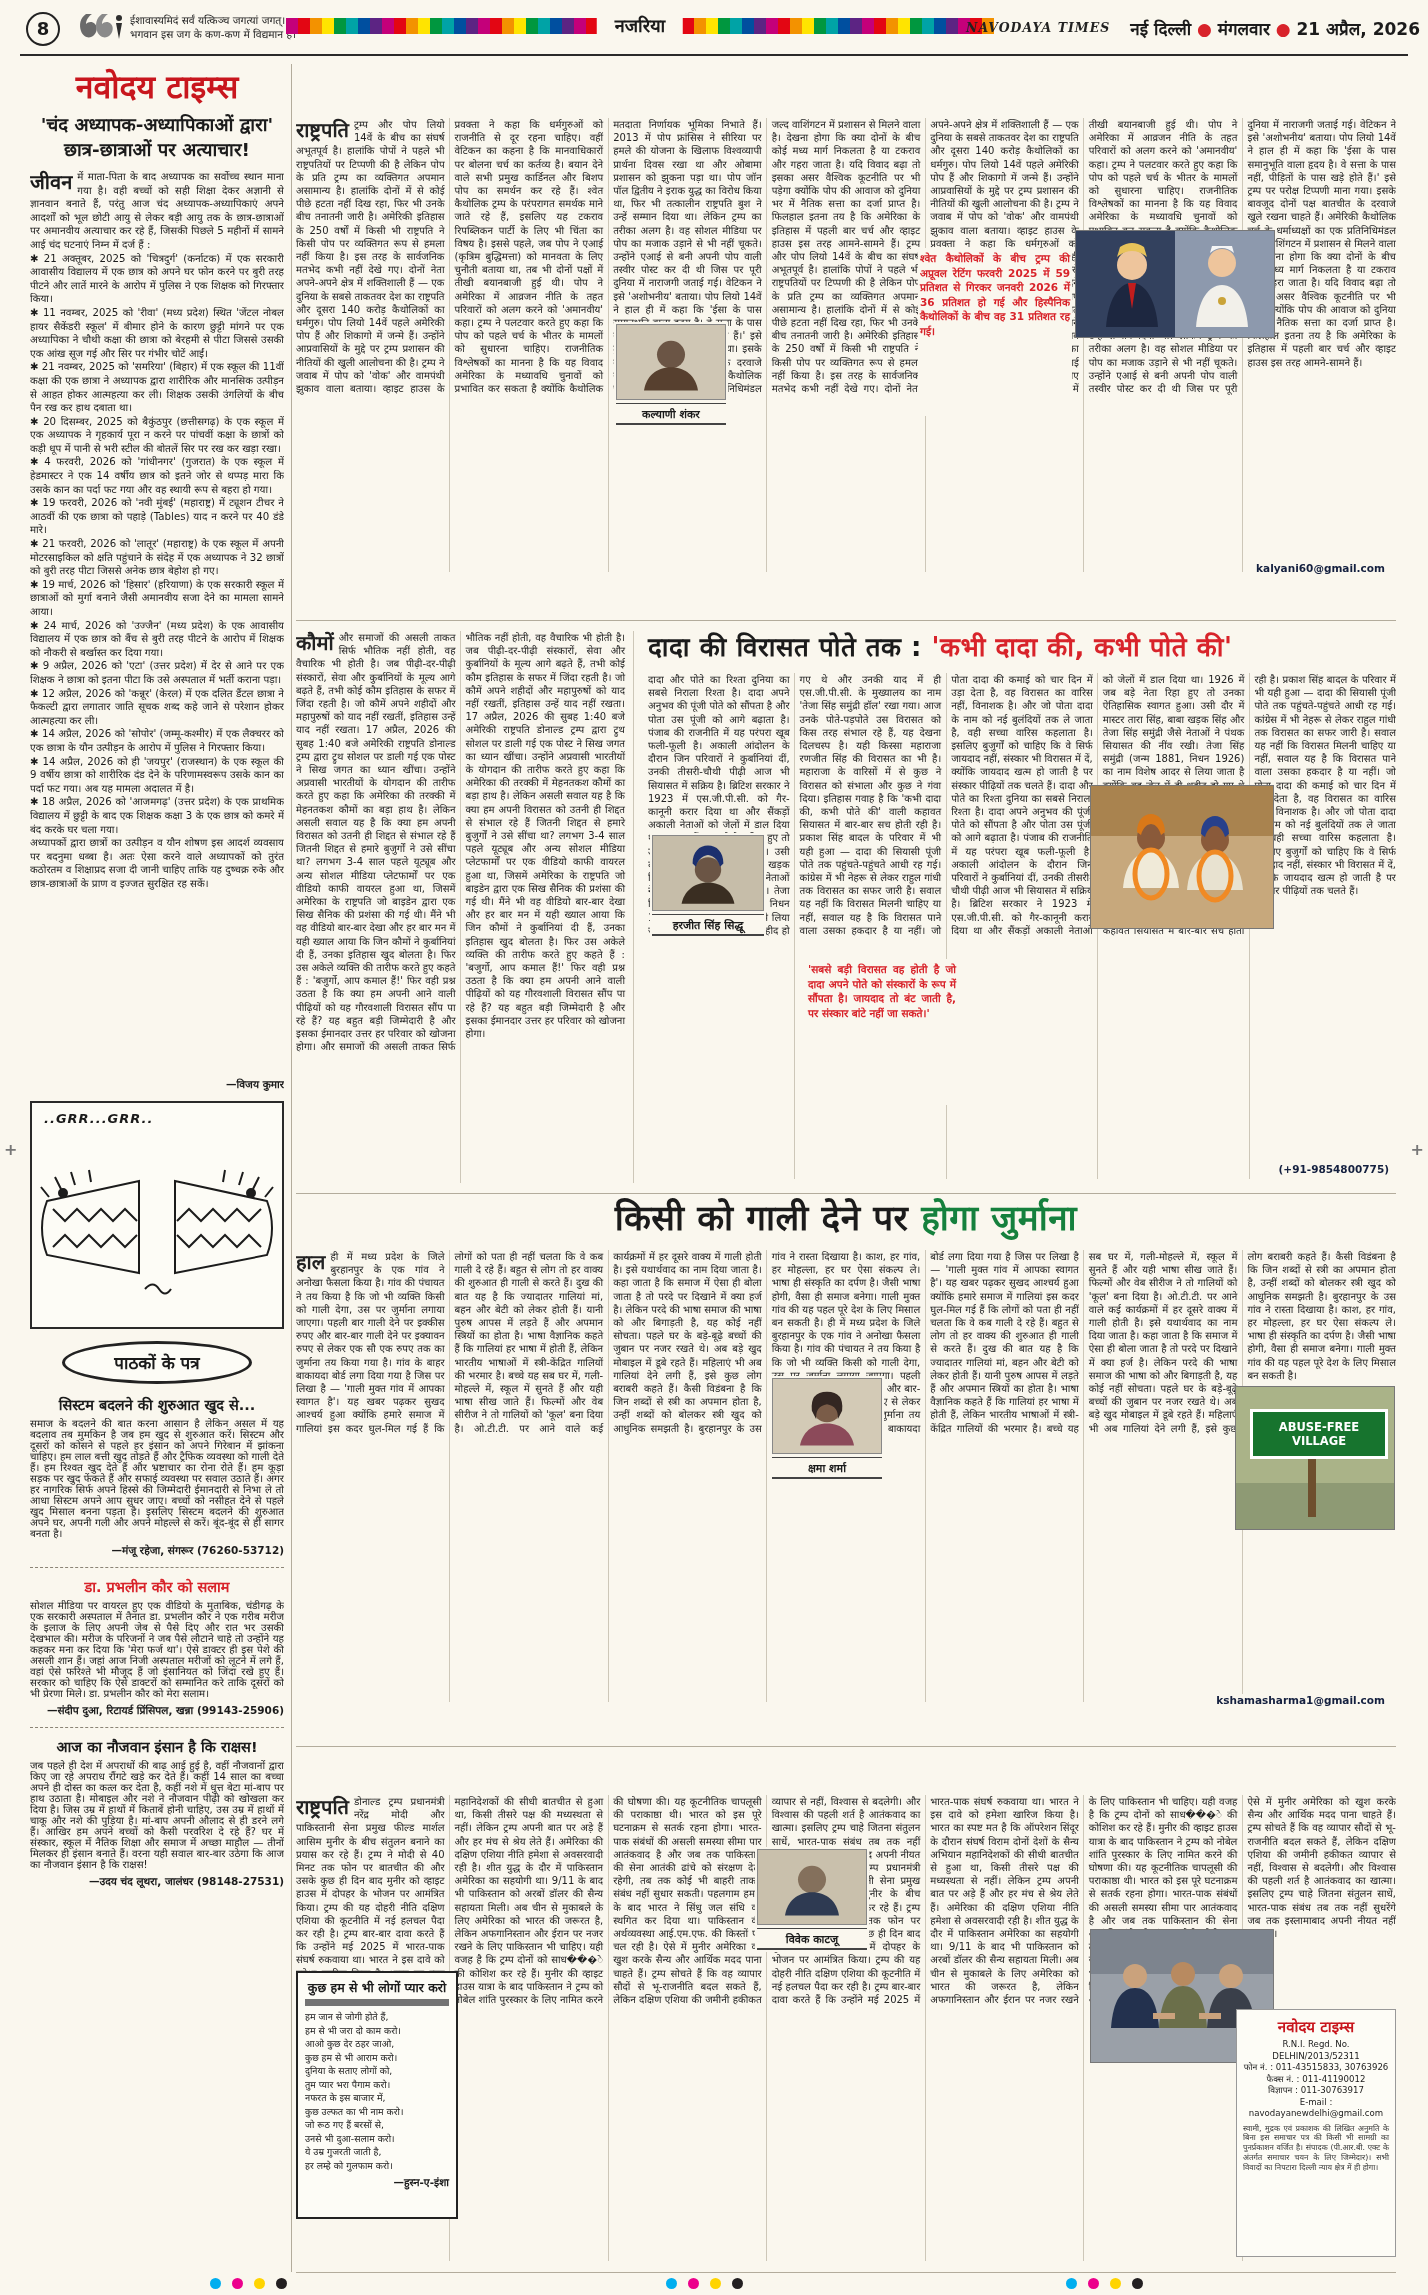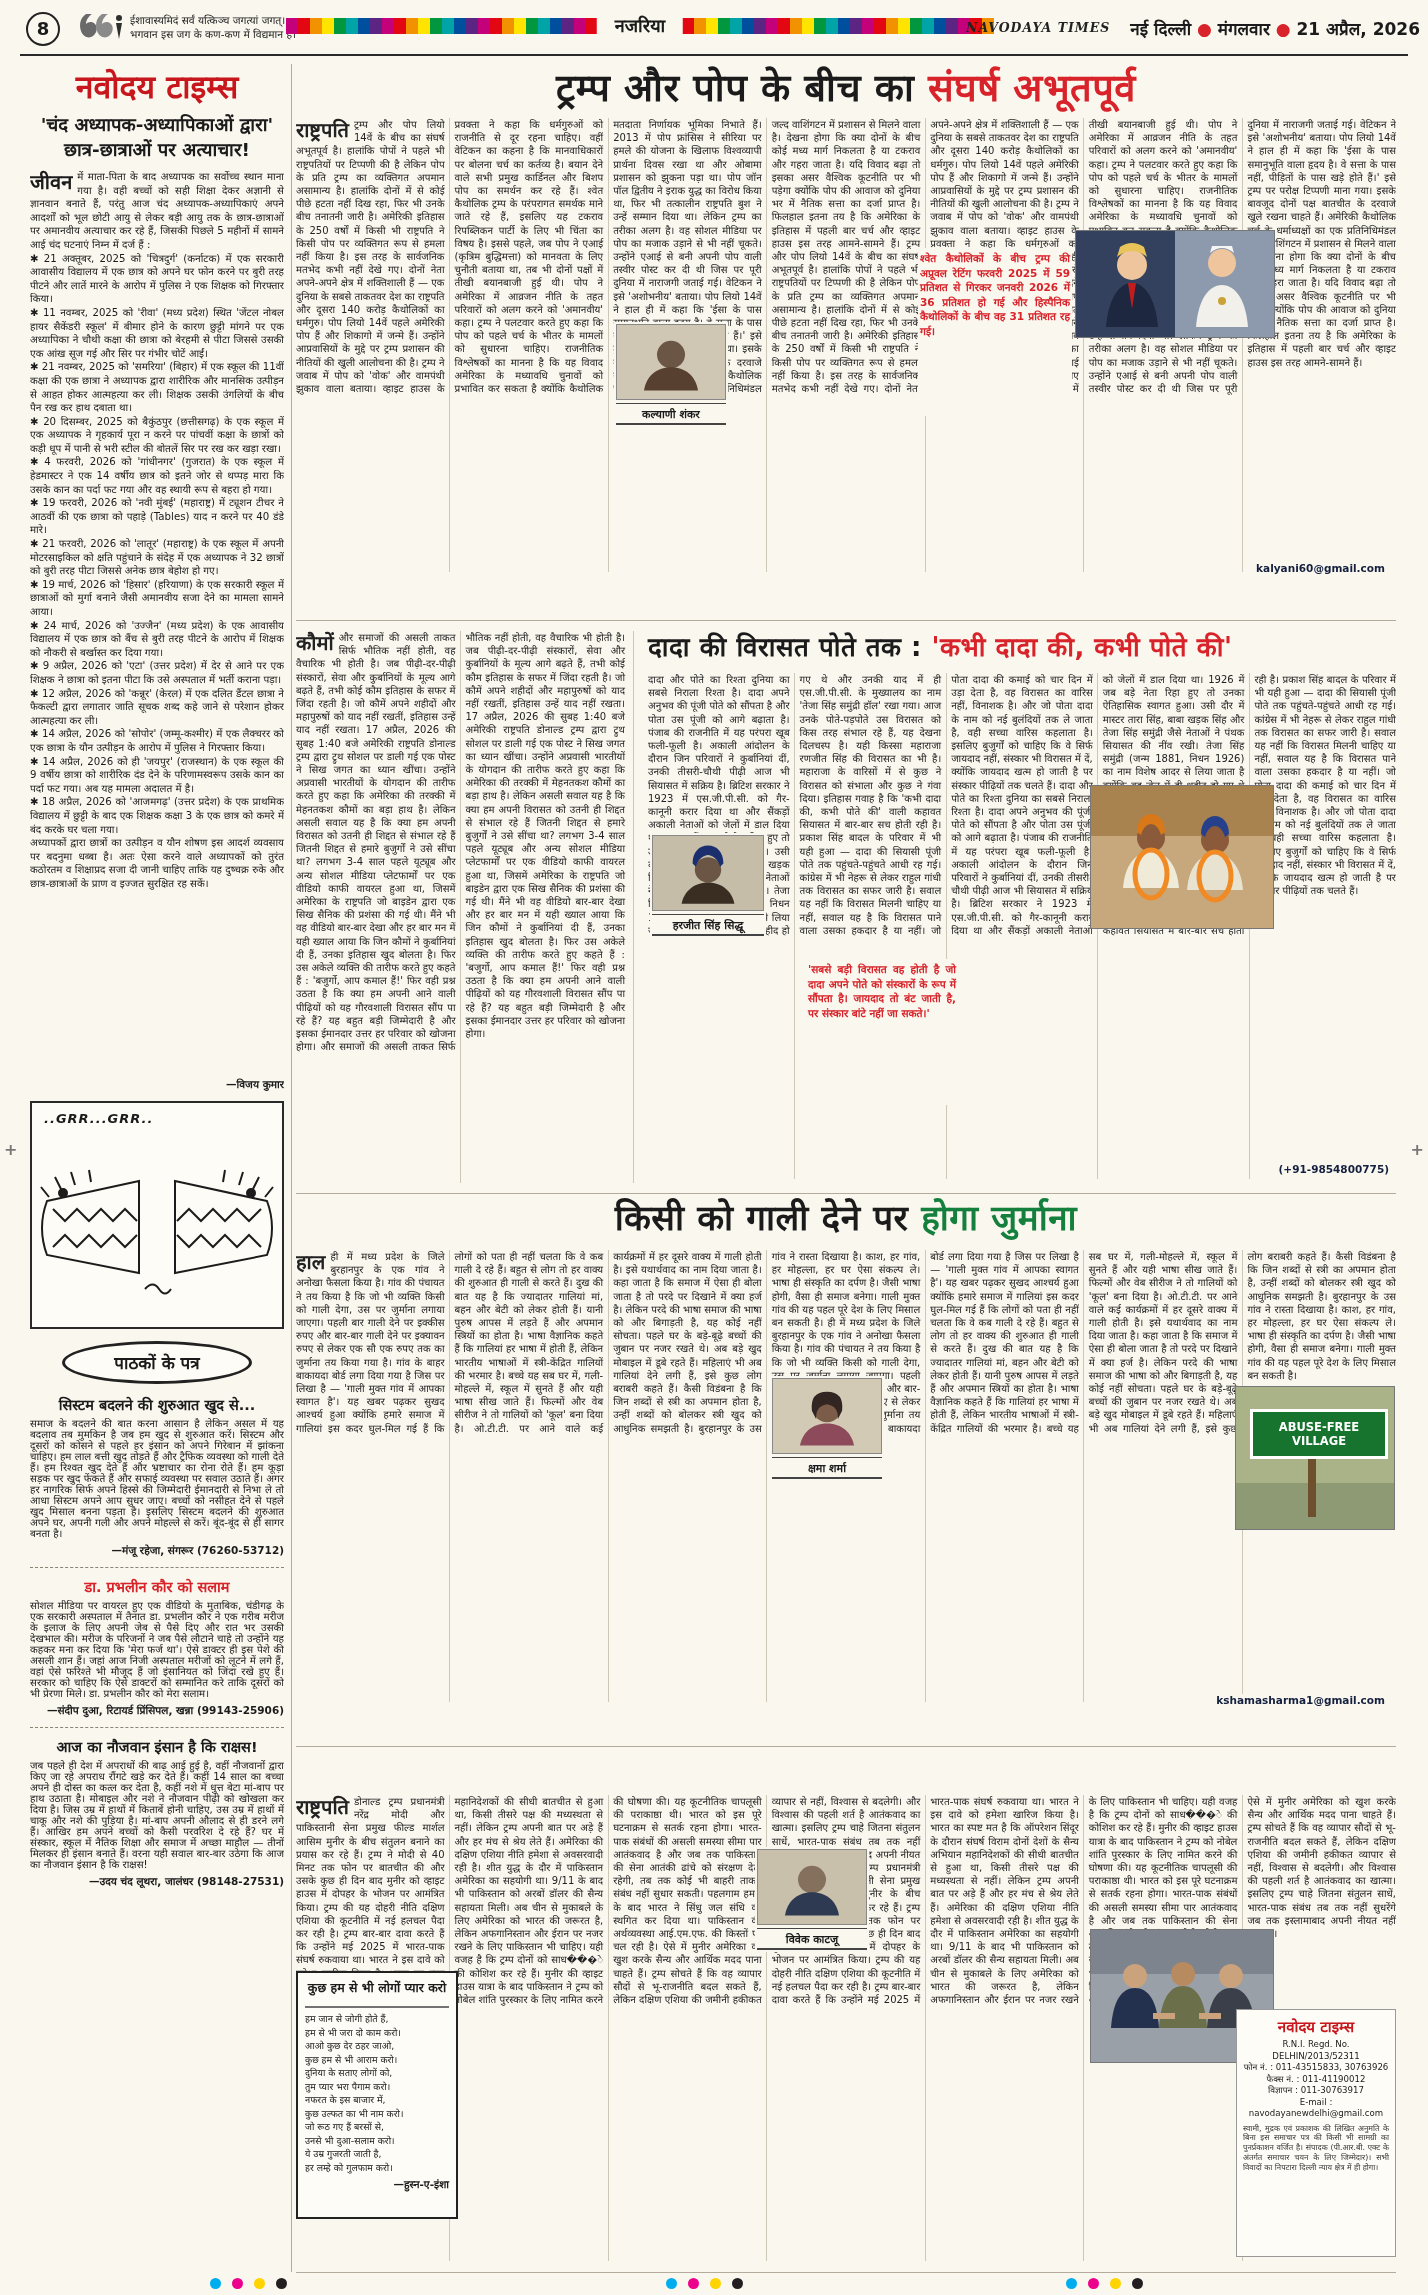--- a/index.html
+++ b/index.html
@@ -42,21 +42,21 @@
            font-weight:700;font-size:18px;line-height:30px;text-align:center;}
   .motto{position:absolute;left:130px;top:13px;font-size:10.5px;line-height:14px;color:#222;}
   .papen{position:absolute;left:966px;top:20px;font-family:"DejaVu Serif",serif;font-style:italic;font-weight:700;
          font-size:12.5px;color:#222;letter-spacing:1px;}
   .dateline{position:absolute;right:8px;top:17px;font-weight:700;font-size:17px;}
   .hrule{position:absolute;left:20px;right:20px;top:54px;height:2px;background:#2a2a2a;}
   .vdiv{position:absolute;left:291px;top:64px;width:1px;height:2208px;background:#b3ac9c;}
   .dot{position:absolute;width:11px;height:11px;border-radius:50%;bottom:6px;}
   .cropmark{position:absolute;color:#777;font-size:16px;font-weight:700;}
   .poembox{position:absolute;border:2.5px solid #222;background:#fdfcf6;padding:6px 7px;box-sizing:border-box;}
-  .poemh{font-weight:700;font-size:12.5px;text-align:center;border-bottom:2px solid #737373;padding-bottom:10px;margin-bottom:4px;}
+  .poemh{font-weight:700;font-size:12.5px;text-align:center;border-bottom:7px solid #737373;padding-bottom:3px;margin-bottom:4px;}
   .poemb{font-size:9.3px;line-height:13.5px;}
   .imprint{position:absolute;border:1px solid #999;background:#fdfcf6;padding:6px 6px;box-sizing:border-box;text-align:center;}
   .imprint .t{color:#c8161d;font-weight:700;font-size:15px;margin-bottom:3px;}
   .imprint .l{font-size:8.6px;line-height:11.5px;}
   .imprint .legal{font-size:7.8px;line-height:9.8px;text-align:justify;margin-top:4px;color:#333;}
   .signboard{position:absolute;left:14px;top:22px;width:124px;background:#17742e;border:3px solid #fff;
              color:#fff;font-weight:700;font-size:11.5px;line-height:14px;text-align:center;padding:8px 4px;}
 </style>
 </head>
 <body>
@@ -154,23 +154,20 @@
     <div class="lsep"></div>
 
     <div>
       <div class="lhead">आज का नौजवान इंसान है कि राक्षस!</div>
       <div class="lbody">जब पहले ही देश में अपराधों की बाढ़ आई हुई है, वहीं नौजवानों द्वारा किए जा रहे अपराध रौंगटे खड़े कर देते हैं। कहीं 14 साल का बच्चा अपने ही दोस्त का कत्ल कर देता है, कहीं नशे में धुत्त बेटा मां-बाप पर हाथ उठाता है। मोबाइल और नशे ने नौजवान पीढ़ी को खोखला कर दिया है। जिस उम्र में हाथों में किताबें होनी चाहिए, उस उम्र में हाथों में चाकू और नशे की पुड़िया है। मां-बाप अपनी औलाद से ही डरने लगे हैं। आखिर हम अपने बच्चों को कैसी परवरिश दे रहे हैं? घर में संस्कार, स्कूल में नैतिक शिक्षा और समाज में अच्छा माहौल — तीनों मिलकर ही इंसान बनाते हैं। वरना यही सवाल बार-बार उठेगा कि आज का नौजवान इंसान है कि राक्षस!</div>
       <div class="sig">—उदय चंद लूथरा, जालंधर (98148-27531)</div>
     </div>
   </div>
 
   <div class="band" style="top:64px;height:556px;">
-    <div class="bandhead" style="font-size:38px;line-height:48px;">
-      <span>ट्रम्प और पोप के बीच का </span><span class="red">संघर्ष अभूतपूर्व</span>
-    </div>
     <div class="bT c7 abs" style="left:0;top:54px;width:1100px;height:454px;">
       <span class="lead">राष्ट्रपति</span><span>ट्रम्प और पोप लियो 14वें के बीच का संघर्ष अभूतपूर्व है। हालांकि पोपों ने पहले भी राष्ट्रपतियों पर टिप्पणी की है लेकिन पोप के प्रति ट्रम्प का व्यक्तिगत अपमान असामान्य है। हालांकि दोनों में से कोई पीछे हटता नहीं दिख रहा, फिर भी उनके बीच तनातनी जारी है। अमेरिकी इतिहास के 250 वर्षों में किसी भी राष्ट्रपति ने किसी पोप पर व्यक्तिगत रूप से हमला नहीं किया है। इस तरह के सार्वजनिक मतभेद कभी नहीं देखे गए। दोनों नेता अपने-अपने क्षेत्र में शक्तिशाली हैं — एक दुनिया के सबसे ताकतवर देश का राष्ट्रपति और दूसरा 140 करोड़ कैथोलिकों का धर्मगुरु। पोप लियो 14वें पहले अमेरिकी पोप हैं और शिकागो में जन्मे हैं। उन्होंने आप्रवासियों के मुद्दे पर ट्रम्प प्रशासन की नीतियों की खुली आलोचना की है। ट्रम्प ने जवाब में पोप को 'वोक' और वामपंथी झुकाव वाला बताया। व्हाइट हाउस के प्रवक्ता ने कहा कि धर्मगुरुओं को राजनीति से दूर रहना चाहिए। वहीं वेटिकन का कहना है कि मानवाधिकारों पर बोलना चर्च का कर्तव्य है। बयान देने वाले सभी प्रमुख कार्डिनल और बिशप पोप का समर्थन कर रहे हैं। श्वेत कैथोलिक ट्रम्प के परंपरागत समर्थक माने जाते रहे हैं, इसलिए यह टकराव रिपब्लिकन पार्टी के लिए भी चिंता का विषय है। इससे पहले, जब पोप ने एआई (कृत्रिम बुद्धिमत्ता) को मानवता के लिए चुनौती बताया था, तब भी दोनों पक्षों में तीखी बयानबाजी हुई थी। पोप ने अमेरिका में आव्रजन नीति के तहत परिवारों को अलग करने को 'अमानवीय' कहा। ट्रम्प ने पलटवार करते हुए कहा कि पोप को पहले चर्च के भीतर के मामलों को सुधारना चाहिए। राजनीतिक विश्लेषकों का मानना है कि यह विवाद अमेरिका के मध्यावधि चुनावों को प्रभावित कर सकता है क्योंकि कैथोलिक मतदाता निर्णायक भूमिका निभाते हैं। 2013 में पोप फ्रांसिस ने सीरिया पर हमले की योजना के खिलाफ विश्वव्यापी प्रार्थना दिवस रखा था और ओबामा प्रशासन को झुकना पड़ा था। पोप जॉन पॉल द्वितीय ने इराक युद्ध का विरोध किया था, फिर भी तत्कालीन राष्ट्रपति बुश ने उन्हें सम्मान दिया था। लेकिन ट्रम्प का तरीका अलग है। वह सोशल मीडिया पर पोप का मजाक उड़ाने से भी नहीं चूकते। उन्होंने एआई से बनी अपनी पोप वाली तस्वीर पोस्ट कर दी थी जिस पर पूरी दुनिया में नाराजगी जताई गई। वेटिकन ने इसे 'अशोभनीय' बताया। पोप लियो 14वें ने हाल ही में कहा कि 'ईसा के पास समानुभूति वाला हृदय है। वे सत्ता के पास नहीं, पीड़ितों के पास खड़े होते हैं।' इसे ट्रम्प पर परोक्ष टिप्पणी माना गया। इसके बावजूद दोनों पक्ष बातचीत के दरवाजे खुले रखना चाहते हैं। अमेरिकी कैथोलिक चर्च के धर्माध्यक्षों का एक प्रतिनिधिमंडल जल्द वाशिंगटन में प्रशासन से मिलने वाला है। देखना होगा कि क्या दोनों के बीच कोई मध्य मार्ग निकलता है या टकराव और गहरा जाता है। यदि विवाद बढ़ा तो इसका असर वैश्विक कूटनीति पर भी पड़ेगा क्योंकि पोप की आवाज को दुनिया भर में नैतिक सत्ता का दर्जा प्राप्त है। फिलहाल इतना तय है कि अमेरिका के इतिहास में पहली बार चर्च और व्हाइट हाउस इस तरह आमने-सामने हैं। ट्रम्प और पोप लियो 14वें के बीच का संघर्ष अभूतपूर्व है। हालांकि पोपों ने पहले भी राष्ट्रपतियों पर टिप्पणी की है लेकिन पोप के प्रति ट्रम्प का व्यक्तिगत अपमान असामान्य है। हालांकि दोनों में से कोई पीछे हटता नहीं दिख रहा, फिर भी उनके बीच तनातनी जारी है। अमेरिकी इतिहास के 250 वर्षों में किसी भी राष्ट्रपति ने किसी पोप पर व्यक्तिगत रूप से हमला नहीं किया है। इस तरह के सार्वजनिक मतभेद कभी नहीं देखे गए। दोनों नेता अपने-अपने क्षेत्र में शक्तिशाली हैं — एक दुनिया के सबसे ताकतवर देश का राष्ट्रपति और दूसरा 140 करोड़ कैथोलिकों का धर्मगुरु। पोप लियो 14वें पहले अमेरिकी पोप हैं और शिकागो में जन्मे हैं। उन्होंने आप्रवासियों के मुद्दे पर ट्रम्प प्रशासन की नीतियों की खुली आलोचना की है। ट्रम्प ने जवाब में पोप को 'वोक' और वामपंथी झुकाव वाला बताया। व्हाइट हाउस के प्रवक्ता ने कहा कि धर्मगुरुओं को राजनीति से दूर रहना चाहिए। वहीं वेटिकन का कहना है कि मानवाधिकारों पर बोलना चर्च का कर्तव्य है। बयान देने वाले सभी प्रमुख कार्डिनल और बिशप पोप का समर्थन कर रहे हैं। श्वेत कैथोलिक ट्रम्प के परंपरागत समर्थक माने जाते रहे हैं, इसलिए यह टकराव रिपब्लिकन पार्टी के लिए भी चिंता का विषय है। इससे पहले, जब पोप ने एआई (कृत्रिम बुद्धिमत्ता) को मानवता के लिए चुनौती बताया था, तब भी दोनों पक्षों में तीखी बयानबाजी हुई थी। पोप ने अमेरिका में आव्रजन नीति के तहत परिवारों को अलग करने को 'अमानवीय' कहा। ट्रम्प ने पलटवार करते हुए कहा कि पोप को पहले चर्च के भीतर के मामलों को सुधारना चाहिए। राजनीतिक विश्लेषकों का मानना है कि यह विवाद अमेरिका के मध्यावधि चुनावों को प्रभावित कर सकता है क्योंकि कैथोलिक मतदाता निर्णायक भूमिका निभाते हैं। 2013 में पोप फ्रांसिस ने सीरिया पर हमले की योजना के खिलाफ विश्वव्यापी प्रार्थना दिवस रखा था और ओबामा प्रशासन को झुकना पड़ा था। पोप जॉन पॉल द्वितीय ने इराक युद्ध का विरोध किया था, फिर भी तत्कालीन राष्ट्रपति बुश ने उन्हें सम्मान दिया था। लेकिन ट्रम्प का तरीका अलग है। वह सोशल मीडिया पर पोप का मजाक उड़ाने से भी नहीं चूकते। उन्होंने एआई से बनी अपनी पोप वाली तस्वीर पोस्ट कर दी थी जिस पर पूरी दुनिया में नाराजगी जताई गई। वेटिकन ने इसे 'अशोभनीय' बताया। पोप लियो 14वें ने हाल ही में कहा कि 'ईसा के पास समानुभूति वाला हृदय है। वे सत्ता के पास नहीं, पीड़ितों के पास खड़े होते हैं।' इसे ट्रम्प पर परोक्ष टिप्पणी माना गया। इसके बावजूद दोनों पक्ष बातचीत के दरवाजे खुले रखना चाहते हैं। अमेरिकी कैथोलिक चर्च के धर्माध्यक्षों का एक प्रतिनिधिमंडल जल्द वाशिंगटन में प्रशासन से मिलने वाला है। देखना होगा कि क्या दोनों के बीच कोई मध्य मार्ग निकलता है या टकराव और गहरा जाता है। यदि विवाद बढ़ा तो इसका असर वैश्विक कूटनीति पर भी पड़ेगा क्योंकि पोप की आवाज को दुनिया भर में नैतिक सत्ता का दर्जा प्राप्त है। फिलहाल इतना तय है कि अमेरिका के इतिहास में पहली बार चर्च और व्हाइट हाउस इस तरह आमने-सामने हैं।</span>
     </div>
     <div class="inset" style="left:318px;top:258px;width:110px;">
       <svg class="aphoto" viewBox="0 0 100 70" preserveAspectRatio="none">
         <rect width="100" height="70" fill="#cfc6b4"></rect>
         <circle cx="50" cy="28" r="13" fill="#6b5545"></circle>
         <path d="M50 40c-14 0-23 9-25 22h50c-2-13-11-22-25-22z" fill="#57402f"></path>
       </svg>
       <div class="aname">कल्याणी शंकर</div>

